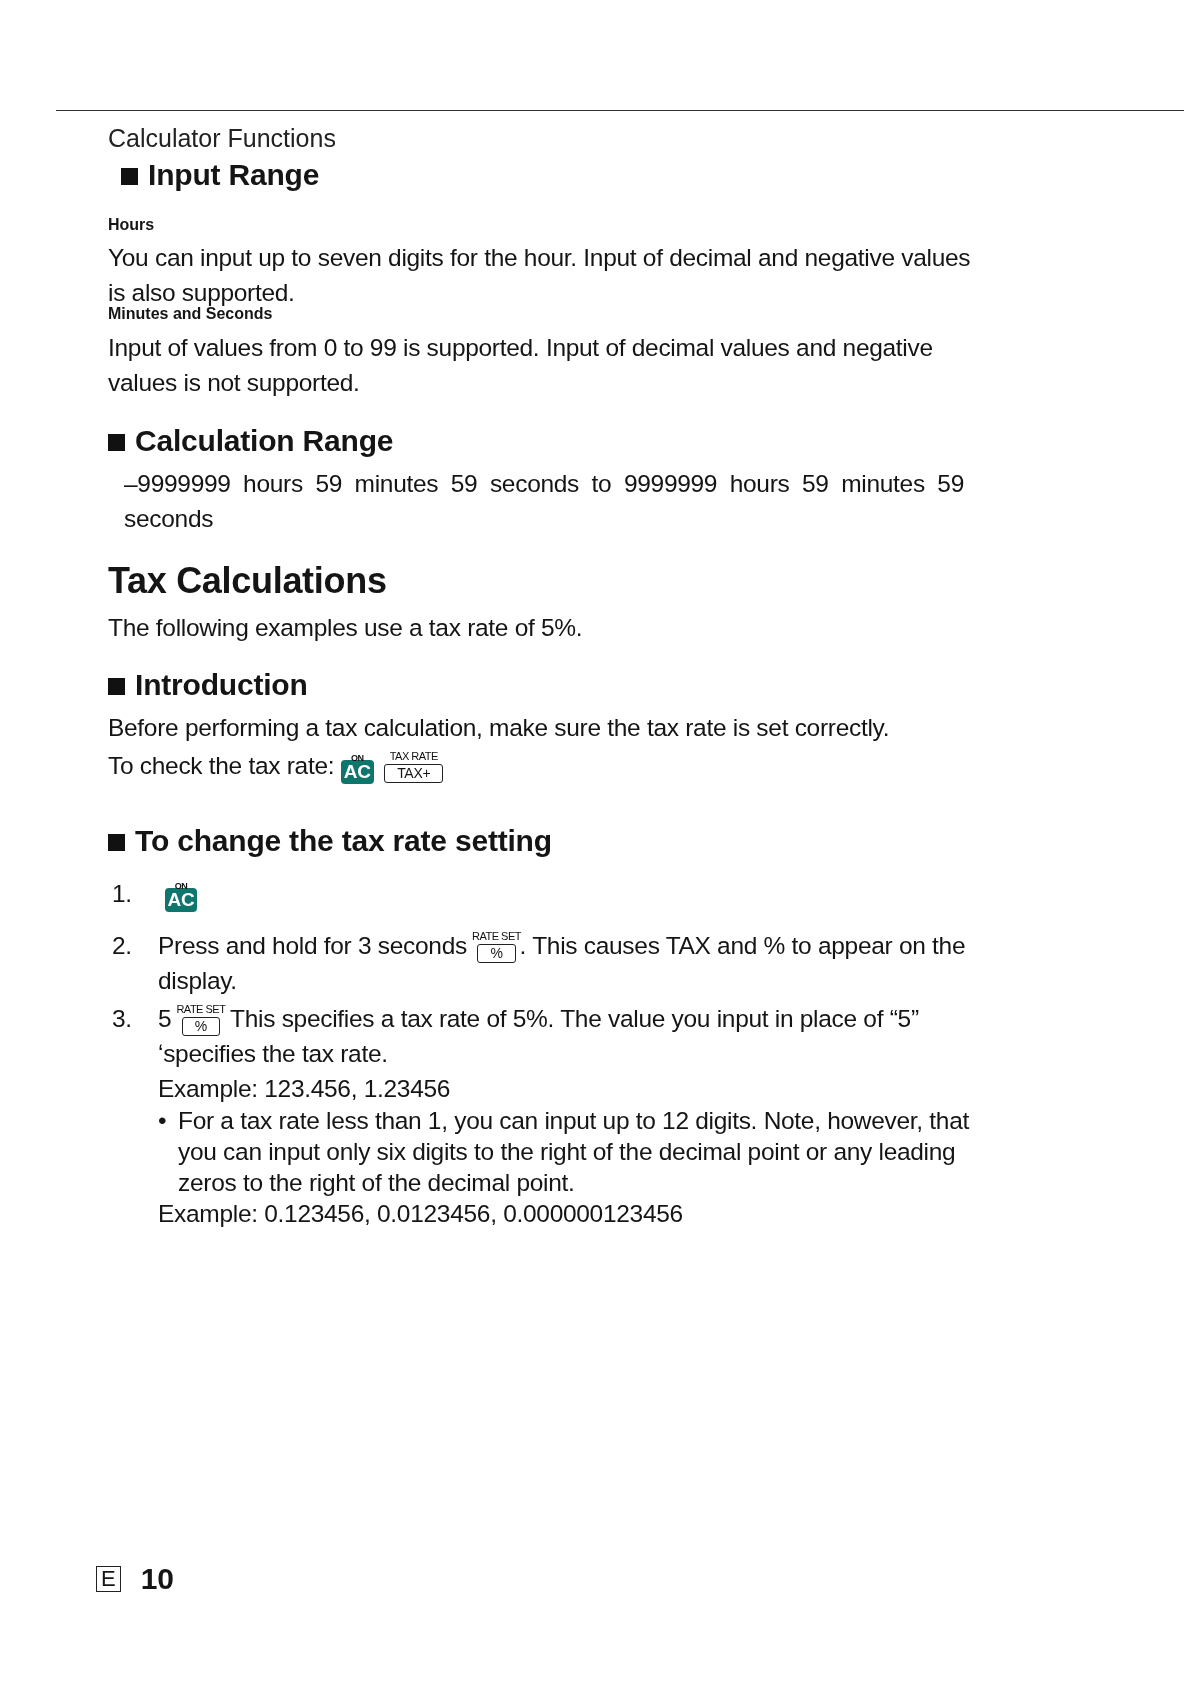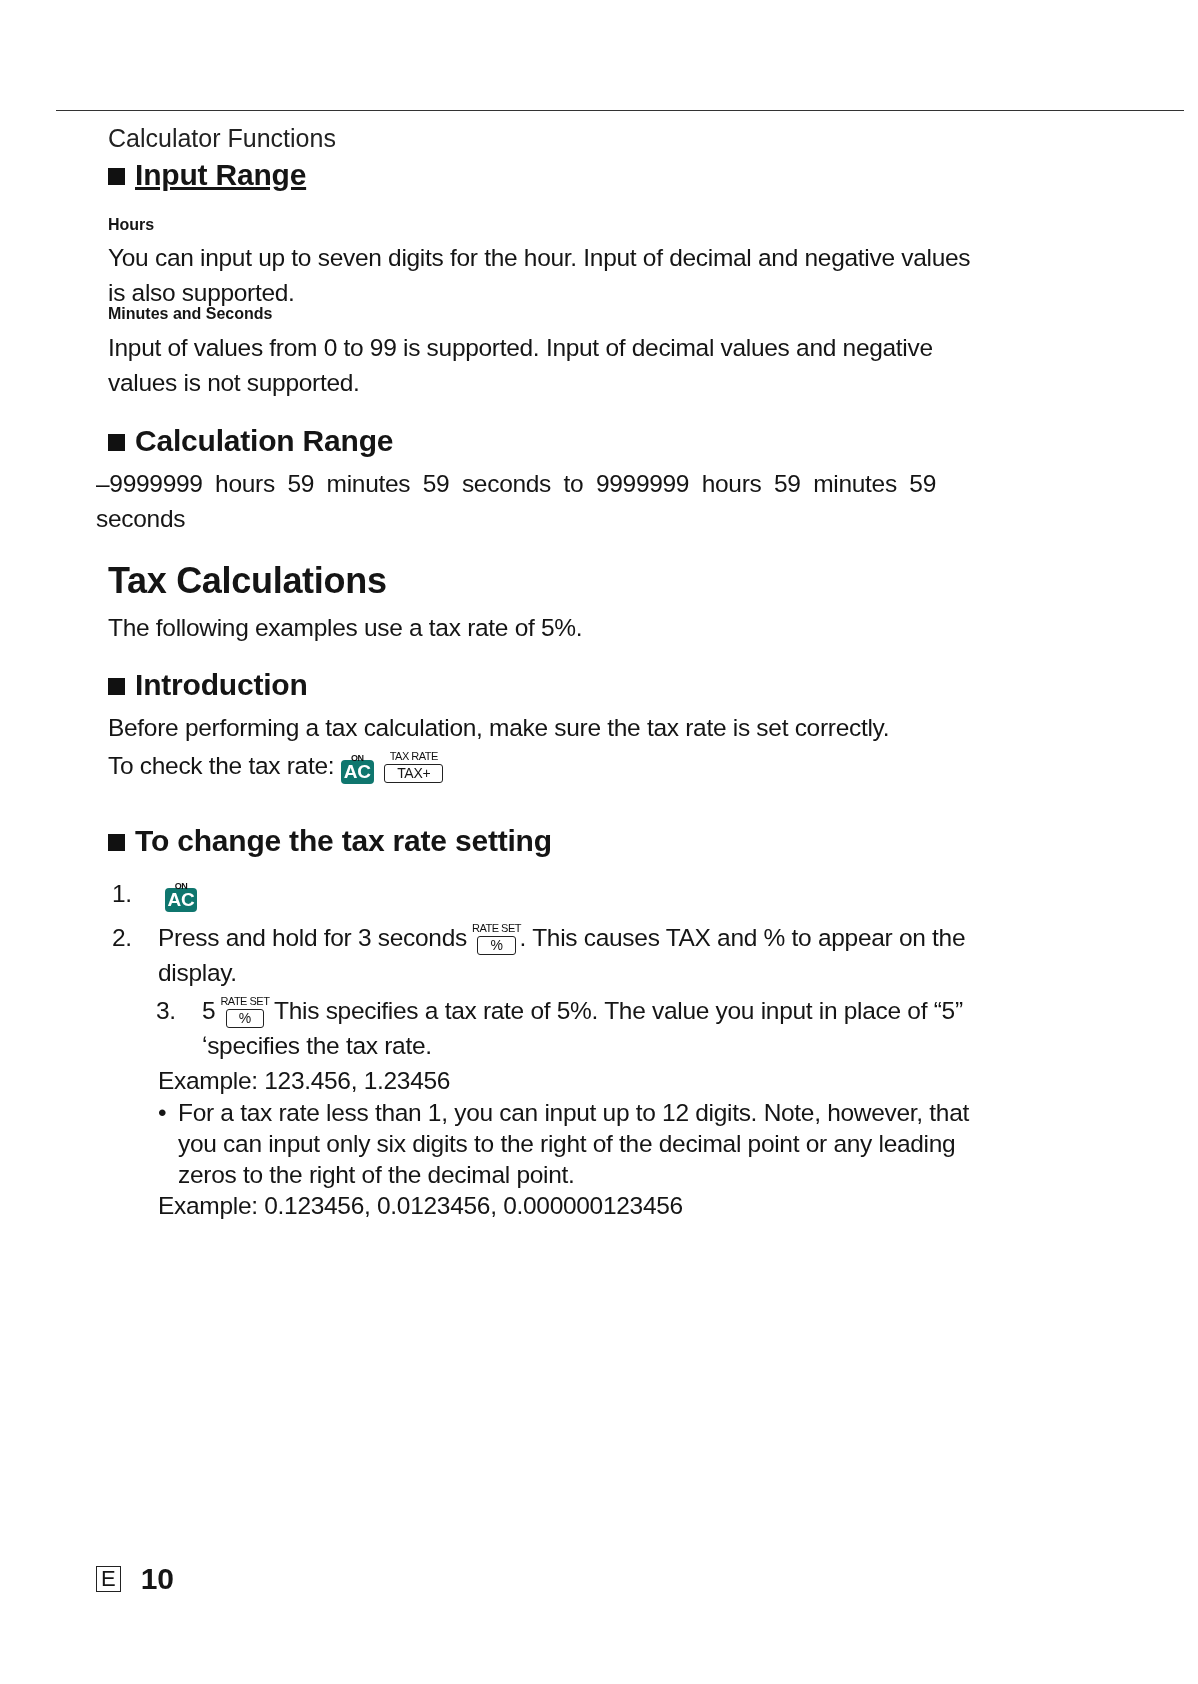--- a/index.html
+++ b/index.html
@@ -51,40 +51,40 @@
       padding: 0 4px; line-height: 24px; margin-right: 20px;
     }
     .page-num { font-size: 30px; font-weight: bold; }
   </style>
 </head>
 <body>
 
 <div class="page-header">Calculator Functions</div>
 <div class="header-rule"></div>
 
-<div class="abs h2" style="left:108px; top:158px;text-decoration:underline;">
+<div class="abs h2" style="left:121px; top:158px;">
   <span class="sq"></span>
   <span>Input Range</span>
 </div>
 <div class="abs h3" style="left:108px; top:216px;">Hours</div>
 <div class="abs p" style="left:108px; top:240px;">
   <div>You can input up to seven digits for the hour. Input of decimal and negative values</div>
   <div>is also supported.</div>
 </div>
 <div class="abs h3" style="left:108px; top:305px;">Minutes and Seconds</div>
 <div class="abs p" style="left:108px; top:330px;">
   <div>Input of values from 0 to 99 is supported. Input of decimal values and negative</div>
   <div>values is not supported.</div>
 </div>
 
 <div class="abs h2" style="left:108px; top:424px;">
   <span class="sq"></span>
   <span>Calculation Range</span>
 </div>
-<div class="abs p" style="left:96px; top:466px; word-spacing:6px;">
+<div class="abs p" style="left:124px; top:466px; word-spacing:6px;">
   <div>–9999999 hours 59 minutes 59 seconds to 9999999 hours 59 minutes 59</div>
   <div>seconds</div>
 </div>
 
 <div class="abs h1" style="left:108px; top:560px;">Tax Calculations</div>
 <div class="abs p" style="left:108px; top:610px;">The following examples use a tax rate of 5%.</div>
 
 <div class="abs h2" style="left:108px; top:668px;">
   <span class="sq"></span>
   <span>Introduction</span>
@@ -108,29 +108,29 @@
 </div>
 
 <div class="abs p" style="left:112px; top:876px; width:1000px;">
   <div>
     <span class="ol-num">1.</span>
     <span class="key-black">
       <span class="key-label-top">ON</span>
       <span>AC</span>
     </span>
   </div>
-  <div style="margin-top:8px;">
+  <div style="margin-top:16px;">
     <span class="ol-num">2.</span><span>Press and hold for 3 seconds</span>
     <span class="key-outline">
       <span class="key-label-top">RATE SET</span>
       <span>%</span>
     </span><span>. This causes TAX and % to appear on the</span>
     <div class="indent">display.</div>
   </div>
-  <div style="margin-top:3px;margin-left:44px;">
+  <div style="margin-top:3px;">
     <span class="ol-num">3.</span><span>5</span>
     <span class="key-outline">
       <span class="key-label-top">RATE SET</span>
       <span>%</span>
     </span>
     <span>This specifies a tax rate of 5%. The value you input in place of “5”</span>
     <div class="indent">ʻspecifies the tax rate.</div>
   </div>
 
   <div class="indent" style="line-height:32px; margin-top:2px;">

